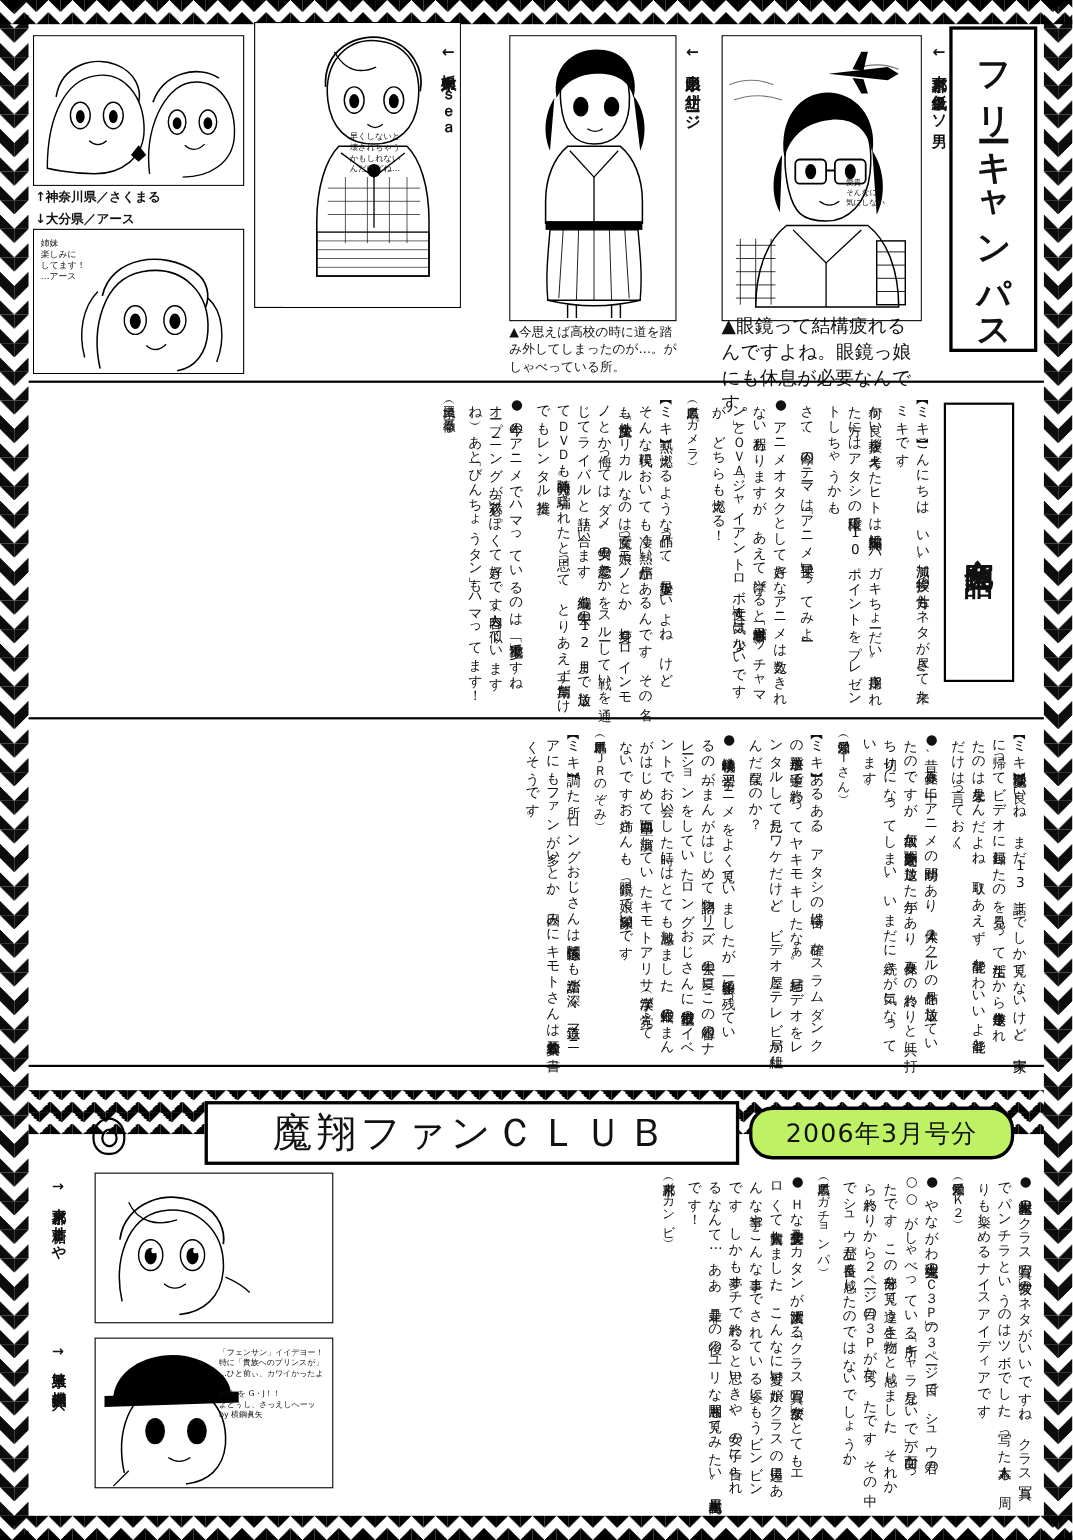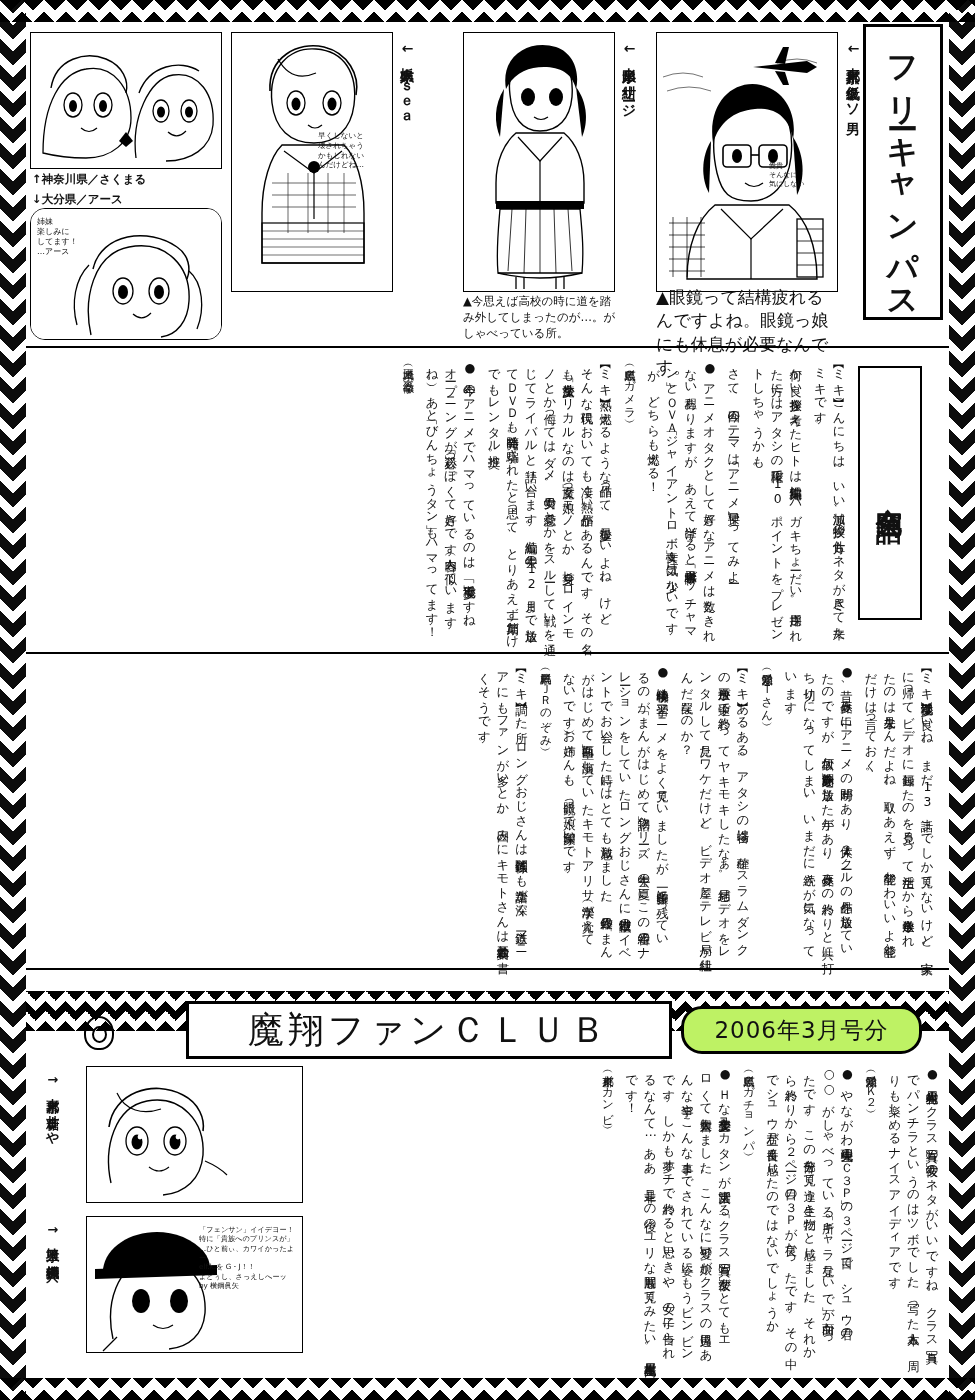--- a/index.html
+++ b/index.html
@@ -144,40 +144,40 @@
         <ellipse cx="158" cy="78" rx="8" ry="11" fill="none" stroke="#000" stroke-width="1.3"></ellipse>
         <ellipse cx="130" cy="79" rx="4" ry="5.5" fill="#000"></ellipse>
         <ellipse cx="158" cy="79" rx="4" ry="5.5" fill="#000"></ellipse>
         <path d="M137 99 q9 8 18 -1" fill="none" stroke="#000" stroke-width="1.2"></path>
         <path d="M88 108 l7 -9 7 9 -7 6Z" fill="#000"></path>
       </svg>
     </div>
     <div class="cap" style="left:6px;top:156px;width:200px;font-weight:bold;">↑神奈川県／さくまる</div>
 
     <div class="cap" style="left:6px;top:176px;width:200px;font-weight:bold;">↓大分県／アース</div>
-    <div class="panel" style="left:4px;top:192px;width:190px;height:130px;border-radius:15px;">
+    <div class="panel" style="left:4px;top:192px;width:190px;height:130px;">
       <svg width="190" height="130" viewBox="0 0 190 130">
         <rect x="0" y="0" width="190" height="130" fill="#fff"></rect>
         <path d="M60 126 C52 90 62 45 98 38 C136 31 160 58 158 92 C157 112 146 126 130 128" fill="none" stroke="#000" stroke-width="1.4"></path>
         <path d="M62 60 C70 24 118 18 146 38 C158 46 160 60 156 70" fill="none" stroke="#000" stroke-width="1.5"></path>
         <path d="M58 56 C44 70 40 94 46 116" fill="none" stroke="#000" stroke-width="1.3"></path>
         <path d="M158 62 C172 74 174 100 166 120" fill="none" stroke="#000" stroke-width="1.3"></path>
         <ellipse cx="92" cy="82" rx="10" ry="13" fill="none" stroke="#000" stroke-width="1.3"></ellipse>
         <ellipse cx="128" cy="82" rx="10" ry="13" fill="none" stroke="#000" stroke-width="1.3"></ellipse>
         <ellipse cx="92" cy="83" rx="5" ry="7" fill="#000"></ellipse>
         <ellipse cx="128" cy="83" rx="5" ry="7" fill="#000"></ellipse>
         <path d="M102 105 q9 8 18 -1" fill="none" stroke="#000" stroke-width="1.2"></path>
       </svg>
       <div class="cap" style="left:6px;top:8px;width:58px;font-size:8px;line-height:1.25;white-space:pre-line;">姉妹
 楽しみに
 してます！
 …アース</div>
     </div>
 
-    <div class="panel" style="left:205px;top:16px;width:160px;height:258px;">
+    <div class="panel" style="left:205px;top:4px;width:160px;height:258px;padding-left:26px;">
       <svg width="160" height="258" viewBox="0 0 160 258">
         <rect width="160" height="258" fill="#fff"></rect>
         <path d="M40 70 C36 34 58 14 84 16 C112 18 126 40 122 72 C119 96 104 110 82 110 C58 110 43 96 40 70Z" fill="none" stroke="#000" stroke-width="1.4"></path>
         <path d="M38 58 C36 24 66 8 92 14 C116 20 128 42 124 62" fill="none" stroke="#000" stroke-width="1.6"></path>
         <path d="M46 26 C56 44 70 46 84 40" fill="none" stroke="#000" stroke-width="1.2"></path>
         <ellipse cx="64" cy="70" rx="9" ry="12" fill="none" stroke="#000" stroke-width="1.3"></ellipse>
         <ellipse cx="100" cy="70" rx="9" ry="12" fill="none" stroke="#000" stroke-width="1.3"></ellipse>
         <ellipse cx="64" cy="71" rx="4.5" ry="6.5" fill="#000"></ellipse>
         <ellipse cx="100" cy="71" rx="4.5" ry="6.5" fill="#000"></ellipse>
         <path d="M76 92 q7 6 14 0" fill="none" stroke="#000" stroke-width="1.2"></path>

